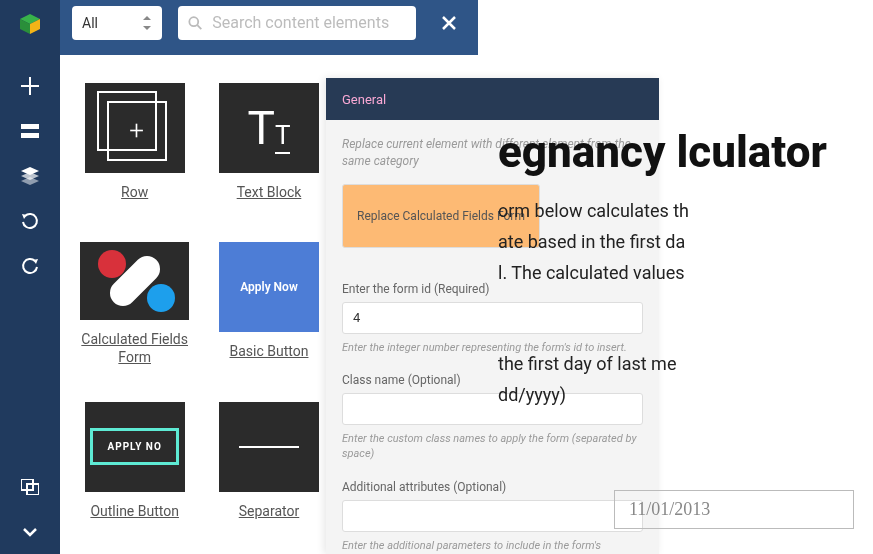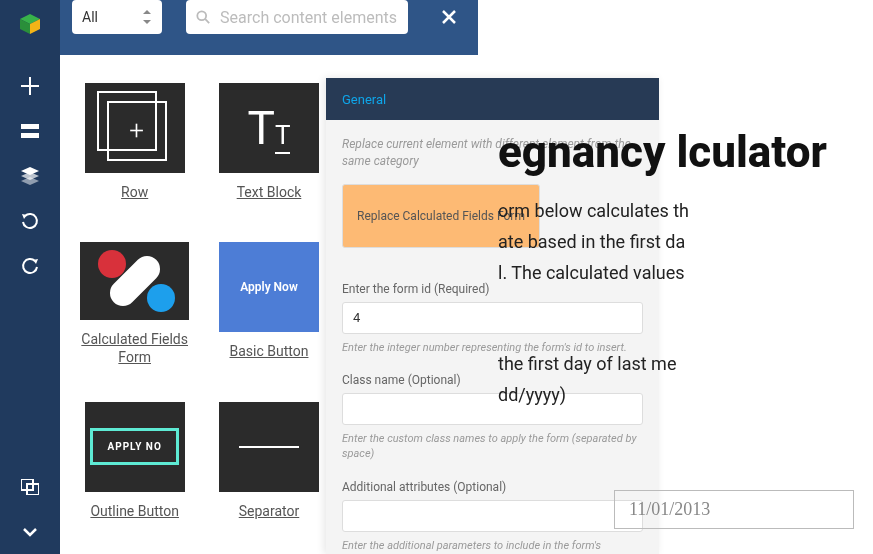--- a/index.html
+++ b/index.html
@@ -5,21 +5,21 @@
 * { margin: 0; padding: 0; box-sizing: border-box; font-family: -apple-system, BlinkMacSystemFont, "Segoe UI", Roboto, Helvetica, Arial, sans-serif; }
 body { width: 873px; height: 554px; overflow: hidden; background: #ffffff; position: relative; }
 
 .left-rail { position: absolute; left: 0; top: 0; width: 60px; height: 554px; background: #203a5e; display: flex; flex-direction: column; align-items: center; padding-top: 10px; }
 .left-rail .logo { width: 28px; height: 28px; margin-bottom: 25px; }
 .left-rail .rail-btn { width: 60px; height: 45px; display: flex; align-items: center; justify-content: center; color: #fff; cursor: pointer; }
 .left-rail .rail-btn:first-of-type { margin-bottom: 20px; }
 .rail-spacer { flex: 1; }
 
 .panel { position: absolute; left: 60px; top: 0; width: 418px; height: 554px; background: #2f5587; }
-.panel-header { height: 45px; display: flex; padding: 0 12px; gap: 24px; }
+.panel-header { height: 45px; display: flex; align-items: center; padding: 0 12px; gap: 16px; }
 .filter-select { width: 90px; height: 34px; background: #fff; border-radius: 4px; display: flex; align-items: center; justify-content: space-between; padding: 0 10px; font-size: 14px; color: #333; cursor: pointer; }
 .search-box { flex: 1; height: 34px; background: #fff; border-radius: 4px; display: flex; align-items: center; padding: 0 10px; gap: 10px; }
 .search-box input { border: none; outline: none; font-size: 16px; width: 100%; color: #1d4ed8; }
 .search-box input::placeholder { color: #bcbcbc; }
 .close-btn { width: 34px; height: 34px; display: flex; align-items: center; justify-content: center; color: #fff; cursor: pointer; }
 
 .elements-grid { position: absolute; left: 60px; top: 55px; width: 418px; height: 499px; background: #fff; padding: 28px 20px; display: grid; grid-template-columns: 1fr 1fr 1fr; gap: 35px 25px; overflow: hidden; }
 .elem-item { display: flex; flex-direction: column; align-items: center; gap: 10px; cursor: pointer; }
 .elem-thumb { width: 100px; height: 90px; background: #2b2b2b; display: flex; align-items: center; justify-content: center; position: relative; }
 .elem-label { font-size: 14px; color: #555; text-align: center; line-height: 1.3; text-decoration: underline; }
@@ -43,21 +43,21 @@
 .cff-blue { position: absolute; width: 28px; height: 28px; background: #1d9fec; border-radius: 50%; right: 14px; bottom: 8px; }
 .cff-pill { position: absolute; width: 60px; height: 26px; background: #fff; border-radius: 13px; left: 50%; top: 50%; transform: translate(-50%, -50%) rotate(-45deg); }
 
 
 .thumb-outline { border: 3px solid #5eead4; color: #fff; padding: 10px 14px; font-size: 10px; font-weight: 700; letter-spacing: 1px; }
 
 
 .thumb-sep { width: 60px; height: 2px; background: #fff; }
 
 .settings-panel { position: absolute; left: 326px; top: 78px; width: 333px; background: #f4f4f4; height: 476px; box-shadow: -2px 0 8px rgba(0,0,0,0.1); }
-.settings-header { height: 42px; background: #273a55; color: #0ea5e9; display: flex; align-items: center; padding: 0 16px; font-size: 13px; }
+.settings-header { height: 42px; background: #273a55; color: #f9a8d4; display: flex; align-items: center; padding: 0 16px; font-size: 13px; }
 .settings-body { padding: 16px; }
 .help-text { color: #9a9a9a; font-size: 12px; font-style: italic; line-height: 1.4; margin-bottom: 14px; }
 .replace-btn { background: #fdba74; border: 1px solid #ddd; border-radius: 3px; padding: 24px 14px; font-size: 12px; color: #555; cursor: pointer; margin-bottom: 34px; display: inline-block; }
 .field-group { margin-bottom: 18px; }
 .field-label { font-size: 12px; color: #666; margin-bottom: 6px; }
 .field-input { width: 100%; height: 32px; border: 1px solid #ddd; border-radius: 3px; padding: 0 10px; font-size: 13px; color: #333; outline: none; background: #fff; }
 .field-hint { color: #9a9a9a; font-size: 11px; font-style: italic; line-height: 1.4; margin-top: 6px; }
 
 .page-content { position: absolute; left: 478px; top: 108px; width: 395px; padding: 20px; }
 .page-title { font-size: 44px; font-weight: 800; color: #111; line-height: 1.1; margin-bottom: 20px; }

